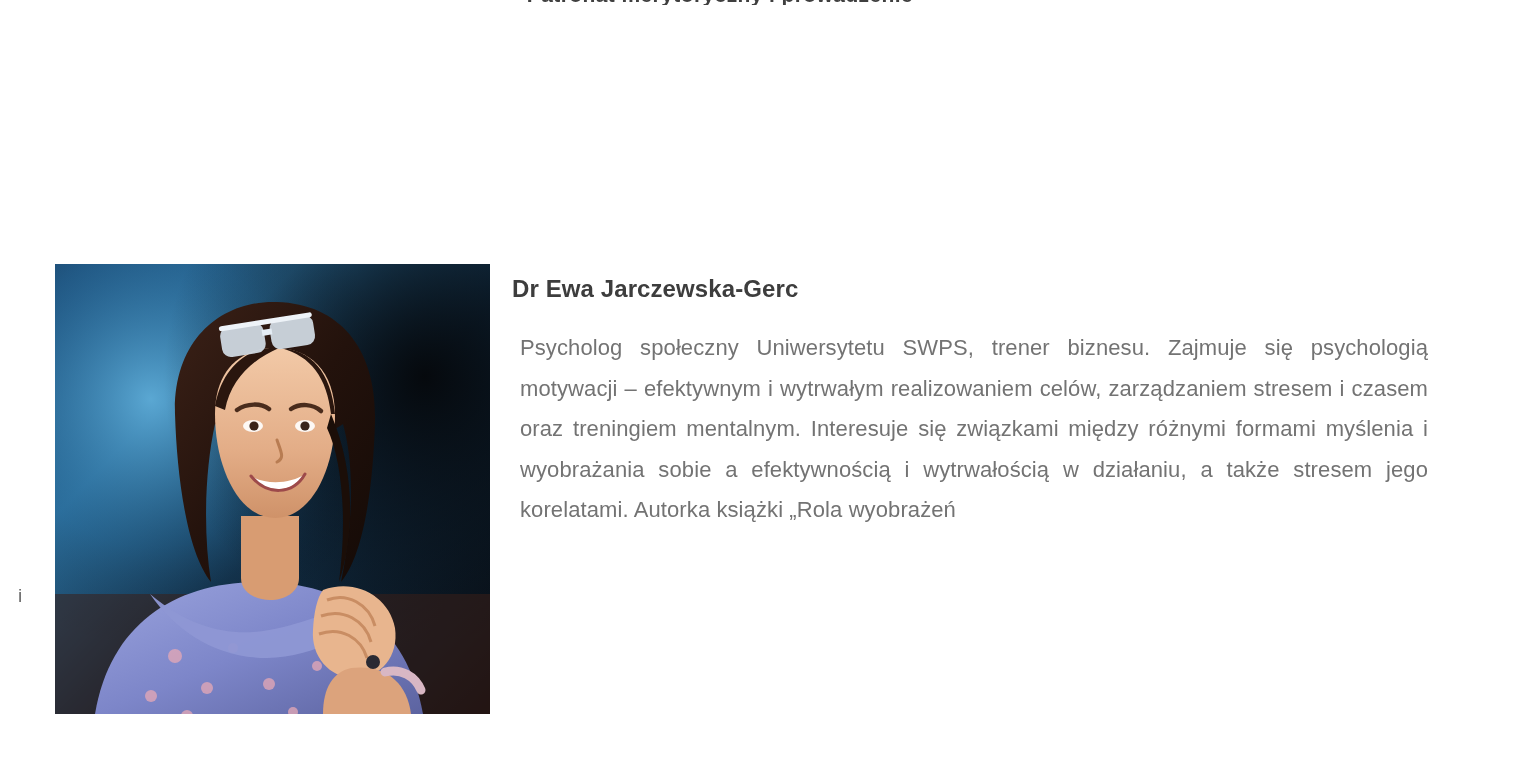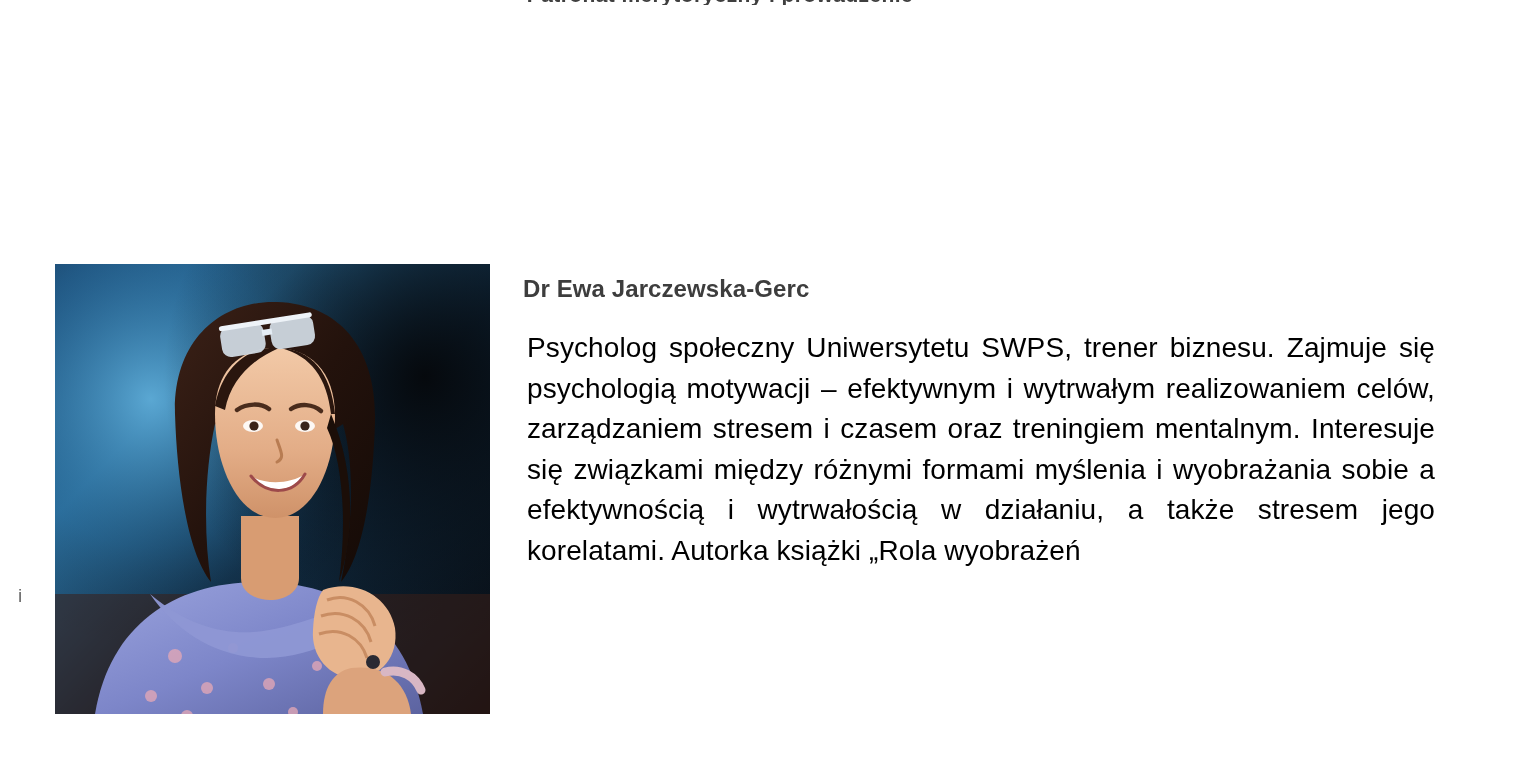--- a/index.html
+++ b/index.html
@@ -76,31 +76,31 @@
     left: 456px;
     top: 11px;
     width: 914px;
   }
 
   .bio-name {
     font-size: 24px;
     font-weight: bold;
     color: #3d3d3d;
     letter-spacing: 0.1px;
-    margin: 0 0 25px 12px;
+    margin: 0 0 25px 1px;
     white-space: nowrap;
   }
 
   .bio-text {
-    font-size: 28px;
+    font-size: 22px;
     line-height: 40.5px;
-    color: #000000;
+    color: #737373;
     text-align: justify;
     text-justify: inter-word;
-    margin: 16px;
+    margin: 9px;
     width: 908px;
     letter-spacing: 0.1px;
   }
   .bio-text .last-line {
     
     text-align: left;
   }
 </style>
 </head>
 <body>

